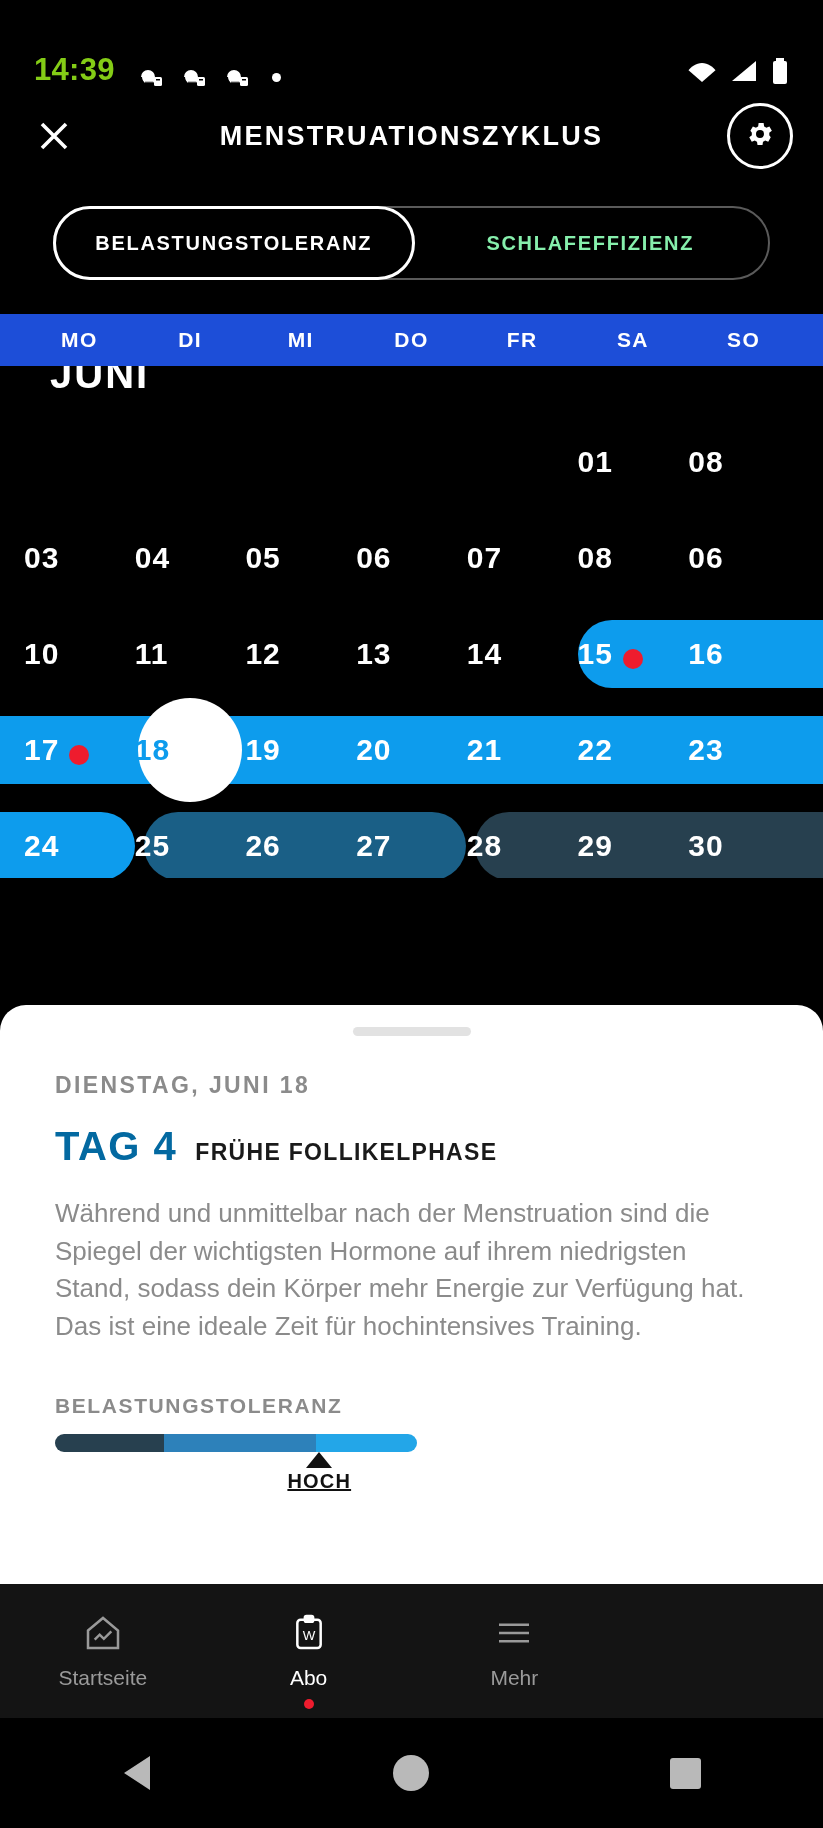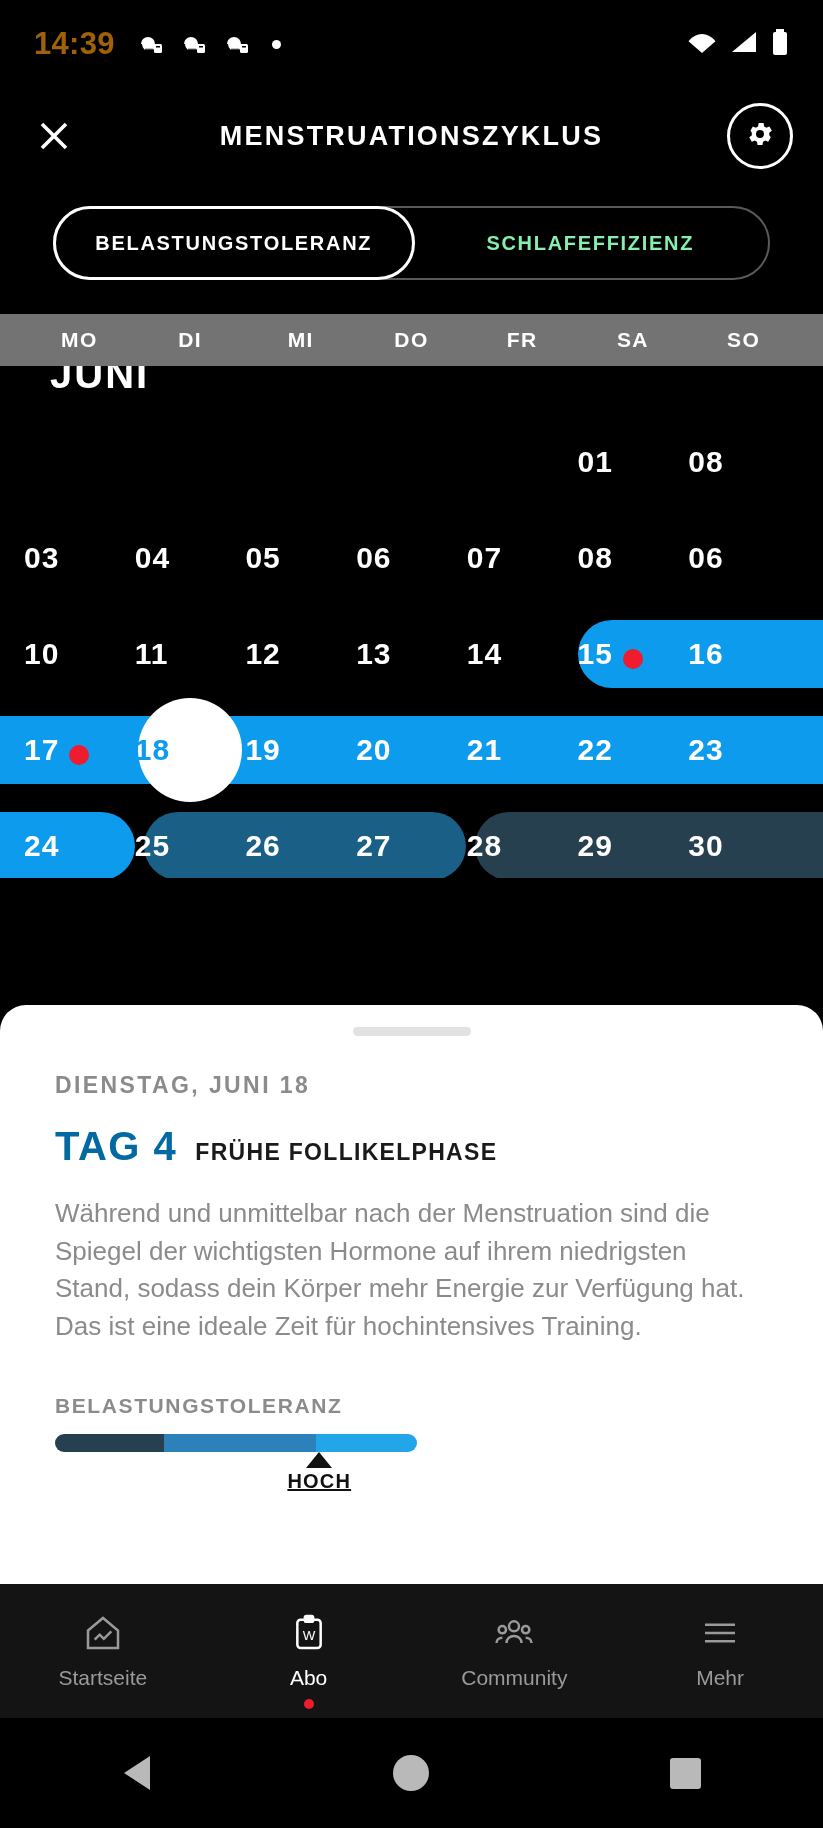--- a/index.html
+++ b/index.html
@@ -5,22 +5,22 @@
   * { margin:0; padding:0; box-sizing:border-box; }
   html, body { background:#000; }
   body {
     width:823px; height:1828px;
     font-family:"Liberation Sans", sans-serif;
     overflow:hidden; position:relative;
   }
 
   
   .statusbar {
-    height:88px; display:flex; align-items:center;
-    padding:0 34px; color:#a16207;
+    height:88px; display:flex; align-items:flex-end;
+    padding:0 34px; color:#84cc16;
   }
   .sb-time { font-size:31px; font-weight:700; letter-spacing:.3px; }
   .sb-icons { display:flex; align-items:center; gap:17px; margin-left:22px; }
   .ghost { width:26px; height:22px; position:relative; }
   .ghost svg { display:block; }
   .sb-dot { width:9px; height:9px; border-radius:50%; background:#fff; margin-left:6px; }
   .sb-right { margin-left:auto; display:flex; align-items:center; gap:13px; }
 
   
   .appbar {
@@ -55,21 +55,21 @@
   }
   .tab.active {
     color:#fff; border:3px solid #fff; border-radius:37px;
     margin:-2px; background:#000;
   }
 
   
   .cal { padding:0 0 0 0; margin-top:34px; position:relative; }
   .weekhead {
     display:grid; grid-template-columns:repeat(7,1fr);
-    padding:0 24px; position:relative; z-index:6; background:#737373;
+    padding:0 24px; position:relative; z-index:6; background:#1d4ed8;
     height:52px; align-items:center;
   }
   .weekhead span {
     text-align:center; color:#fff; font-size:21px; font-weight:700; letter-spacing:1.4px;
   }
   .cal-body { position:relative; overflow:hidden; height:512px; }
   .monthlabel {
     position:absolute; top:-14px; left:50px;
     color:#fff; font-size:40px; font-weight:700; letter-spacing:2px; z-index:1;
   }
@@ -364,33 +364,20 @@
           <rect x="5" y="4" width="14" height="17" rx="2"></rect>
           <rect x="9.5" y="1.8" width="5" height="3.5" rx="1" fill="#fff"></rect>
           <text x="12" y="16" font-size="8" fill="#fff" stroke="none" text-anchor="middle" font-family="Liberation Sans">W</text>
         </svg>
     </span>
     <span class="nav-label">Abo</span>
     <span class="nav-reddot"></span>
   </div>
   <div class="nav-item">
     <span>
-      <svg width="42" height="40" viewBox="0 0 24 24" fill="none" stroke="#9a9a9a" stroke-width="1.5">
-          <circle cx="12" cy="8" r="3"></circle>
-          <circle cx="5" cy="10" r="2.2"></circle>
-          <circle cx="19" cy="10" r="2.2"></circle>
-          <path d="M7.5 18c0-2.5 2-4.2 4.5-4.2s4.5 1.7 4.5 4.2"></path>
-          <path d="M1.5 18c0-2 1.5-3.2 3.5-3.2"></path>
-          <path d="M22.5 18c0-2-1.5-3.2-3.5-3.2"></path>
-        </svg>
-    </span>
-    <span class="nav-label">Community</span>
-  </div>
-  <div class="nav-item">
-    <span>
       <svg width="42" height="40" viewBox="0 0 24 24" stroke="#9a9a9a" stroke-width="1.5">
           <path d="M3 7h18M3 12h18M3 17h18"></path>
         </svg>
     </span>
     <span class="nav-label">Mehr</span>
   </div>
 </div>
 
 <div class="sysnav">
   <span class="sys-back"></span>

